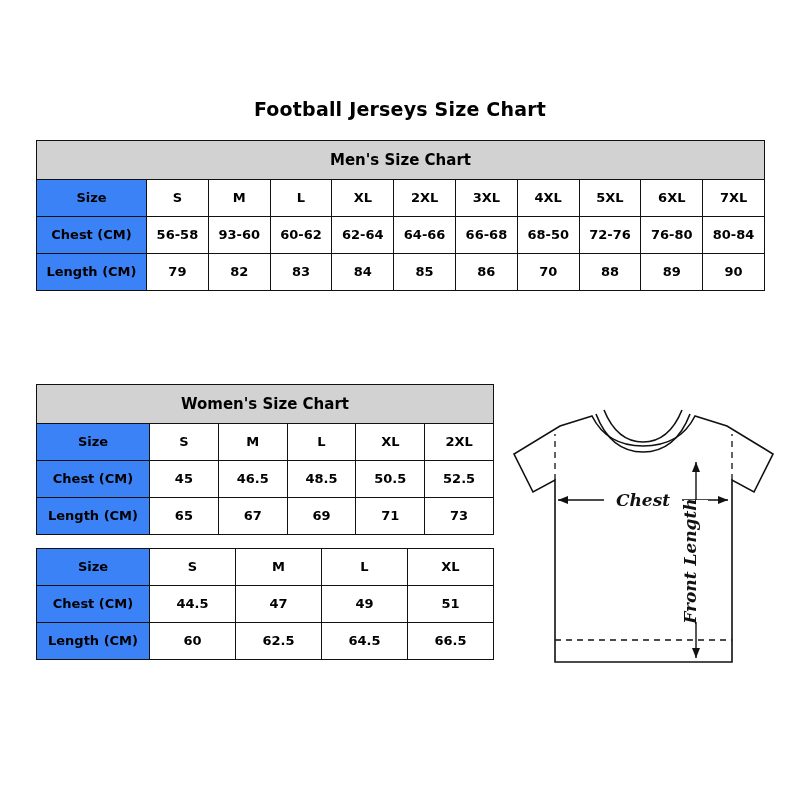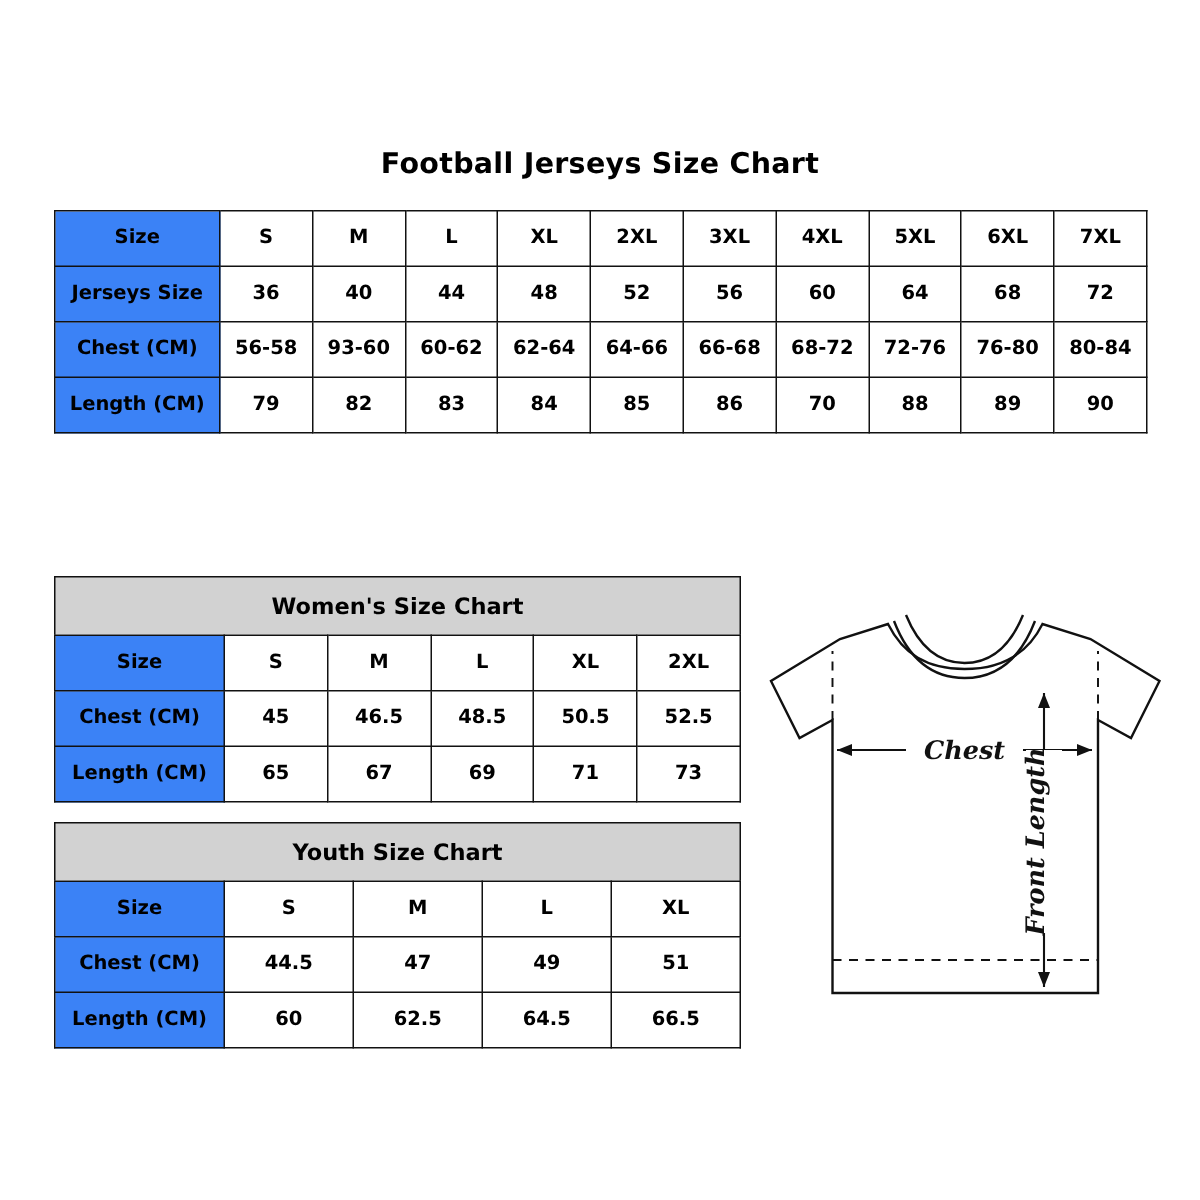--- a/index.html
+++ b/index.html
@@ -105,20 +105,21 @@
   }
 </style>
 </head>
 <body>
 
 <div class="page">
 
   <div class="title">Football Jerseys Size Chart</div>
 
   <table class="sizechart" id="mens-table">
+    <caption>Men's Size Chart</caption>
     <colgroup>
       <col class="c0">
         <col class="cn">
         <col class="cn">
         <col class="cn">
         <col class="cn">
         <col class="cn">
       <col class="cn">
         <col class="cn">
         <col class="cn">
@@ -133,41 +134,28 @@
         <td>L</td>
         <td>XL</td>
         <td>2XL</td>
         <td>3XL</td>
         <td>4XL</td>
         <td>5XL</td>
         <td>6XL</td>
         <td>7XL</td>
       </tr>
       <tr>
-        <td class="rowhead">Jerseys Size</td>
-        <td>36</td>
-        <td>40</td>
-        <td>44</td>
-        <td>48</td>
-        <td>52</td>
-        <td>56</td>
-        <td>60</td>
-        <td>64</td>
-        <td>68</td>
-        <td>72</td>
-      </tr>
-      <tr>
         <td class="rowhead">Chest (CM)</td>
         <td>56-58</td>
         <td>93-60</td>
         <td>60-62</td>
         <td>62-64</td>
         <td>64-66</td>
         <td>66-68</td>
-        <td>68-72</td>
+        <td>68-50</td>
         <td>72-76</td>
         <td>76-80</td>
         <td>80-84</td>
       </tr>
       <tr>
         <td class="rowhead">Length (CM)</td>
         <td>79</td>
         <td>82</td>
         <td>83</td>
         <td>84</td>
@@ -213,21 +201,20 @@
         <td>65</td>
         <td>67</td>
         <td>69</td>
         <td>71</td>
         <td>73</td>
       </tr>
     </tbody>
   </table>
 
   <table class="sizechart" id="youth-table">
-    <caption>Youth Size Chart</caption>
     <colgroup>
       <col class="c0">
         <col class="cn">
         <col class="cn">
         <col class="cn">
         <col class="cn">
     </colgroup>
     <tbody>
       <tr>
         <td class="rowhead">Size</td>

